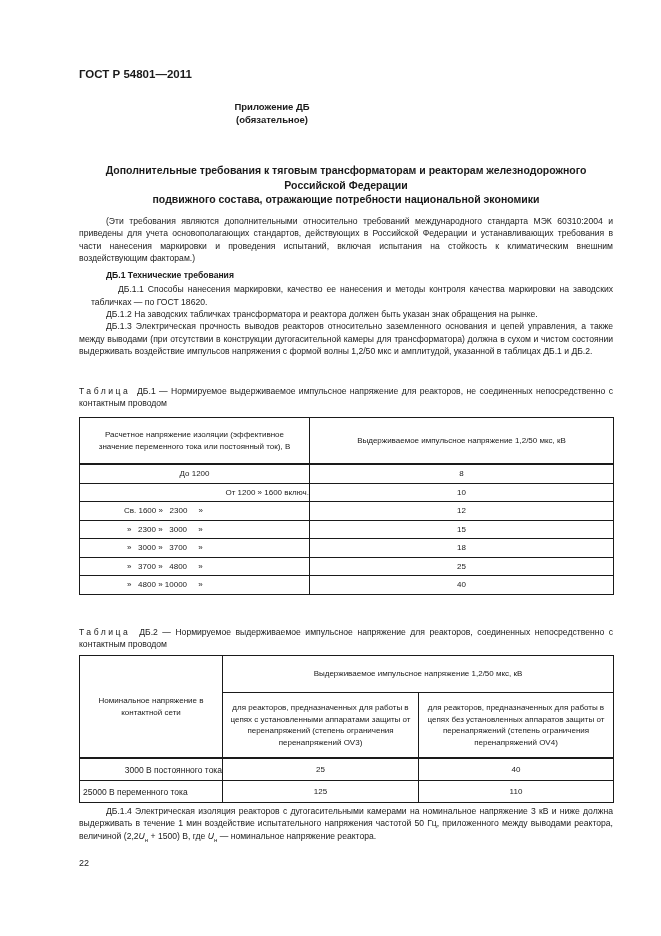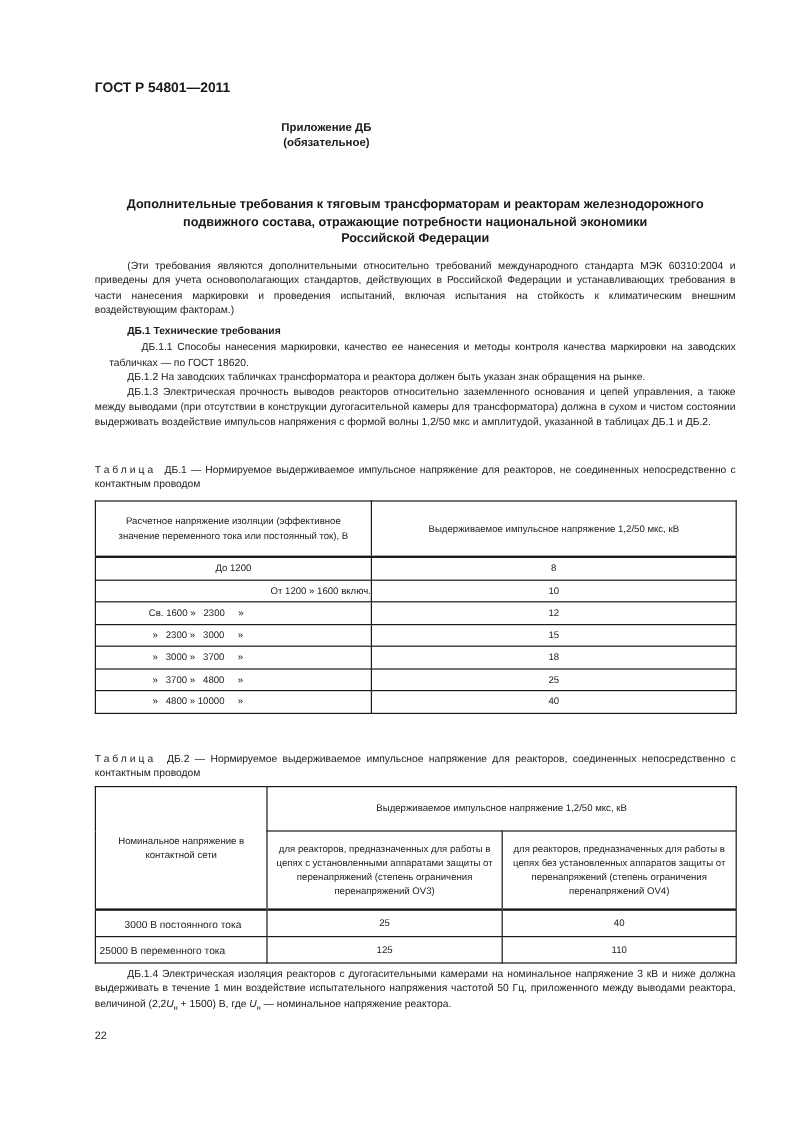--- a/index.html
+++ b/index.html
@@ -32,22 +32,22 @@
 
 <div class="hdr">ГОСТ Р 54801—2011</div>
 
 <div class="annex">
   <div>Приложение ДБ</div>
   <div class="sub">(обязательное)</div>
 </div>
 
 <div class="title">
   <div>Дополнительные требования к тяговым трансформаторам и реакторам железнодорожного</div>
+  <div>Российской Федерации</div>
   <div>подвижного состава, отражающие потребности национальной экономики</div>
-  <div>Российской Федерации</div>
 </div>
 
 <div class="txt" style="top:215px;">
   <p class="p ind">(Эти требования являются дополнительными относительно требований международного стандарта МЭК 60310:2004 и приведены для учета основополагающих стандартов, действующих в Российской Федерации и устанавливающих требования в части нанесения маркировки и проведения испытаний, включая испытания на стойкость к климатическим внешним воздействующим факторам.)</p>
   <p class="p ind sect" style="margin-top:5px;">ДБ.1  Технические требования</p>
   <p class="p ind" style="margin-top:2px;margin-left:12px;">ДБ.1.1  Способы нанесения маркировки, качество ее нанесения и методы контроля качества маркировки на заводских табличках — по ГОСТ 18620.</p>
   <p class="p ind">ДБ.1.2  На заводских табличках трансформатора и реактора должен быть указан знак обращения на рынке.</p>
   <p class="p ind">ДБ.1.3  Электрическая прочность выводов реакторов относительно заземленного основания и цепей управления, а также между выводами (при отсутствии в конструкции дугогасительной камеры для трансформатора) должна в сухом и чистом состоянии выдерживать воздействие импульсов напряжения с формой волны 1,2/50 мкс и амплитудой, указанной в таблицах ДБ.1 и ДБ.2.</p>
 </div>
 
@@ -111,21 +111,21 @@
   <tbody>
       <tr>
     <th rowspan="2" style="padding:0 14px;border-bottom:2px solid #1a1a1a;">Номинальное напряжение в контактной сети</th>
     <th colspan="2" style="height:36px;">Выдерживаемое импульсное напряжение 1,2/50 мкс, кВ</th>
   </tr>
   <tr>
     <th style="height:64px;padding:0 4px;border-bottom:2px solid #1a1a1a;">для реакторов, предназначенных для работы в цепях с установленными аппаратами защиты от перенапряжений (степень ограничения перенапряжений OV3)</th>
     <th style="height:64px;padding:0 4px;border-bottom:2px solid #1a1a1a;">для реакторов, предназначенных для работы в цепях без установленных аппаратов защиты от перенапряжений (степень ограничения перенапряжений OV4)</th>
   </tr>
   <tr>
-    <td style="text-align:center;padding-left:3px;font-size:8.5px;">3000 В постоянного тока</td>
+    <td style="text-align:right;padding-left:3px;font-size:8.5px;">3000 В постоянного тока</td>
     <td>25</td>
     <td>40</td>
   </tr>
   <tr>
     <td style="text-align:left;padding-left:3px;font-size:8.5px;">25000 В переменного тока</td>
     <td>125</td>
     <td>110</td>
   </tr>
 </tbody>
   </table>

